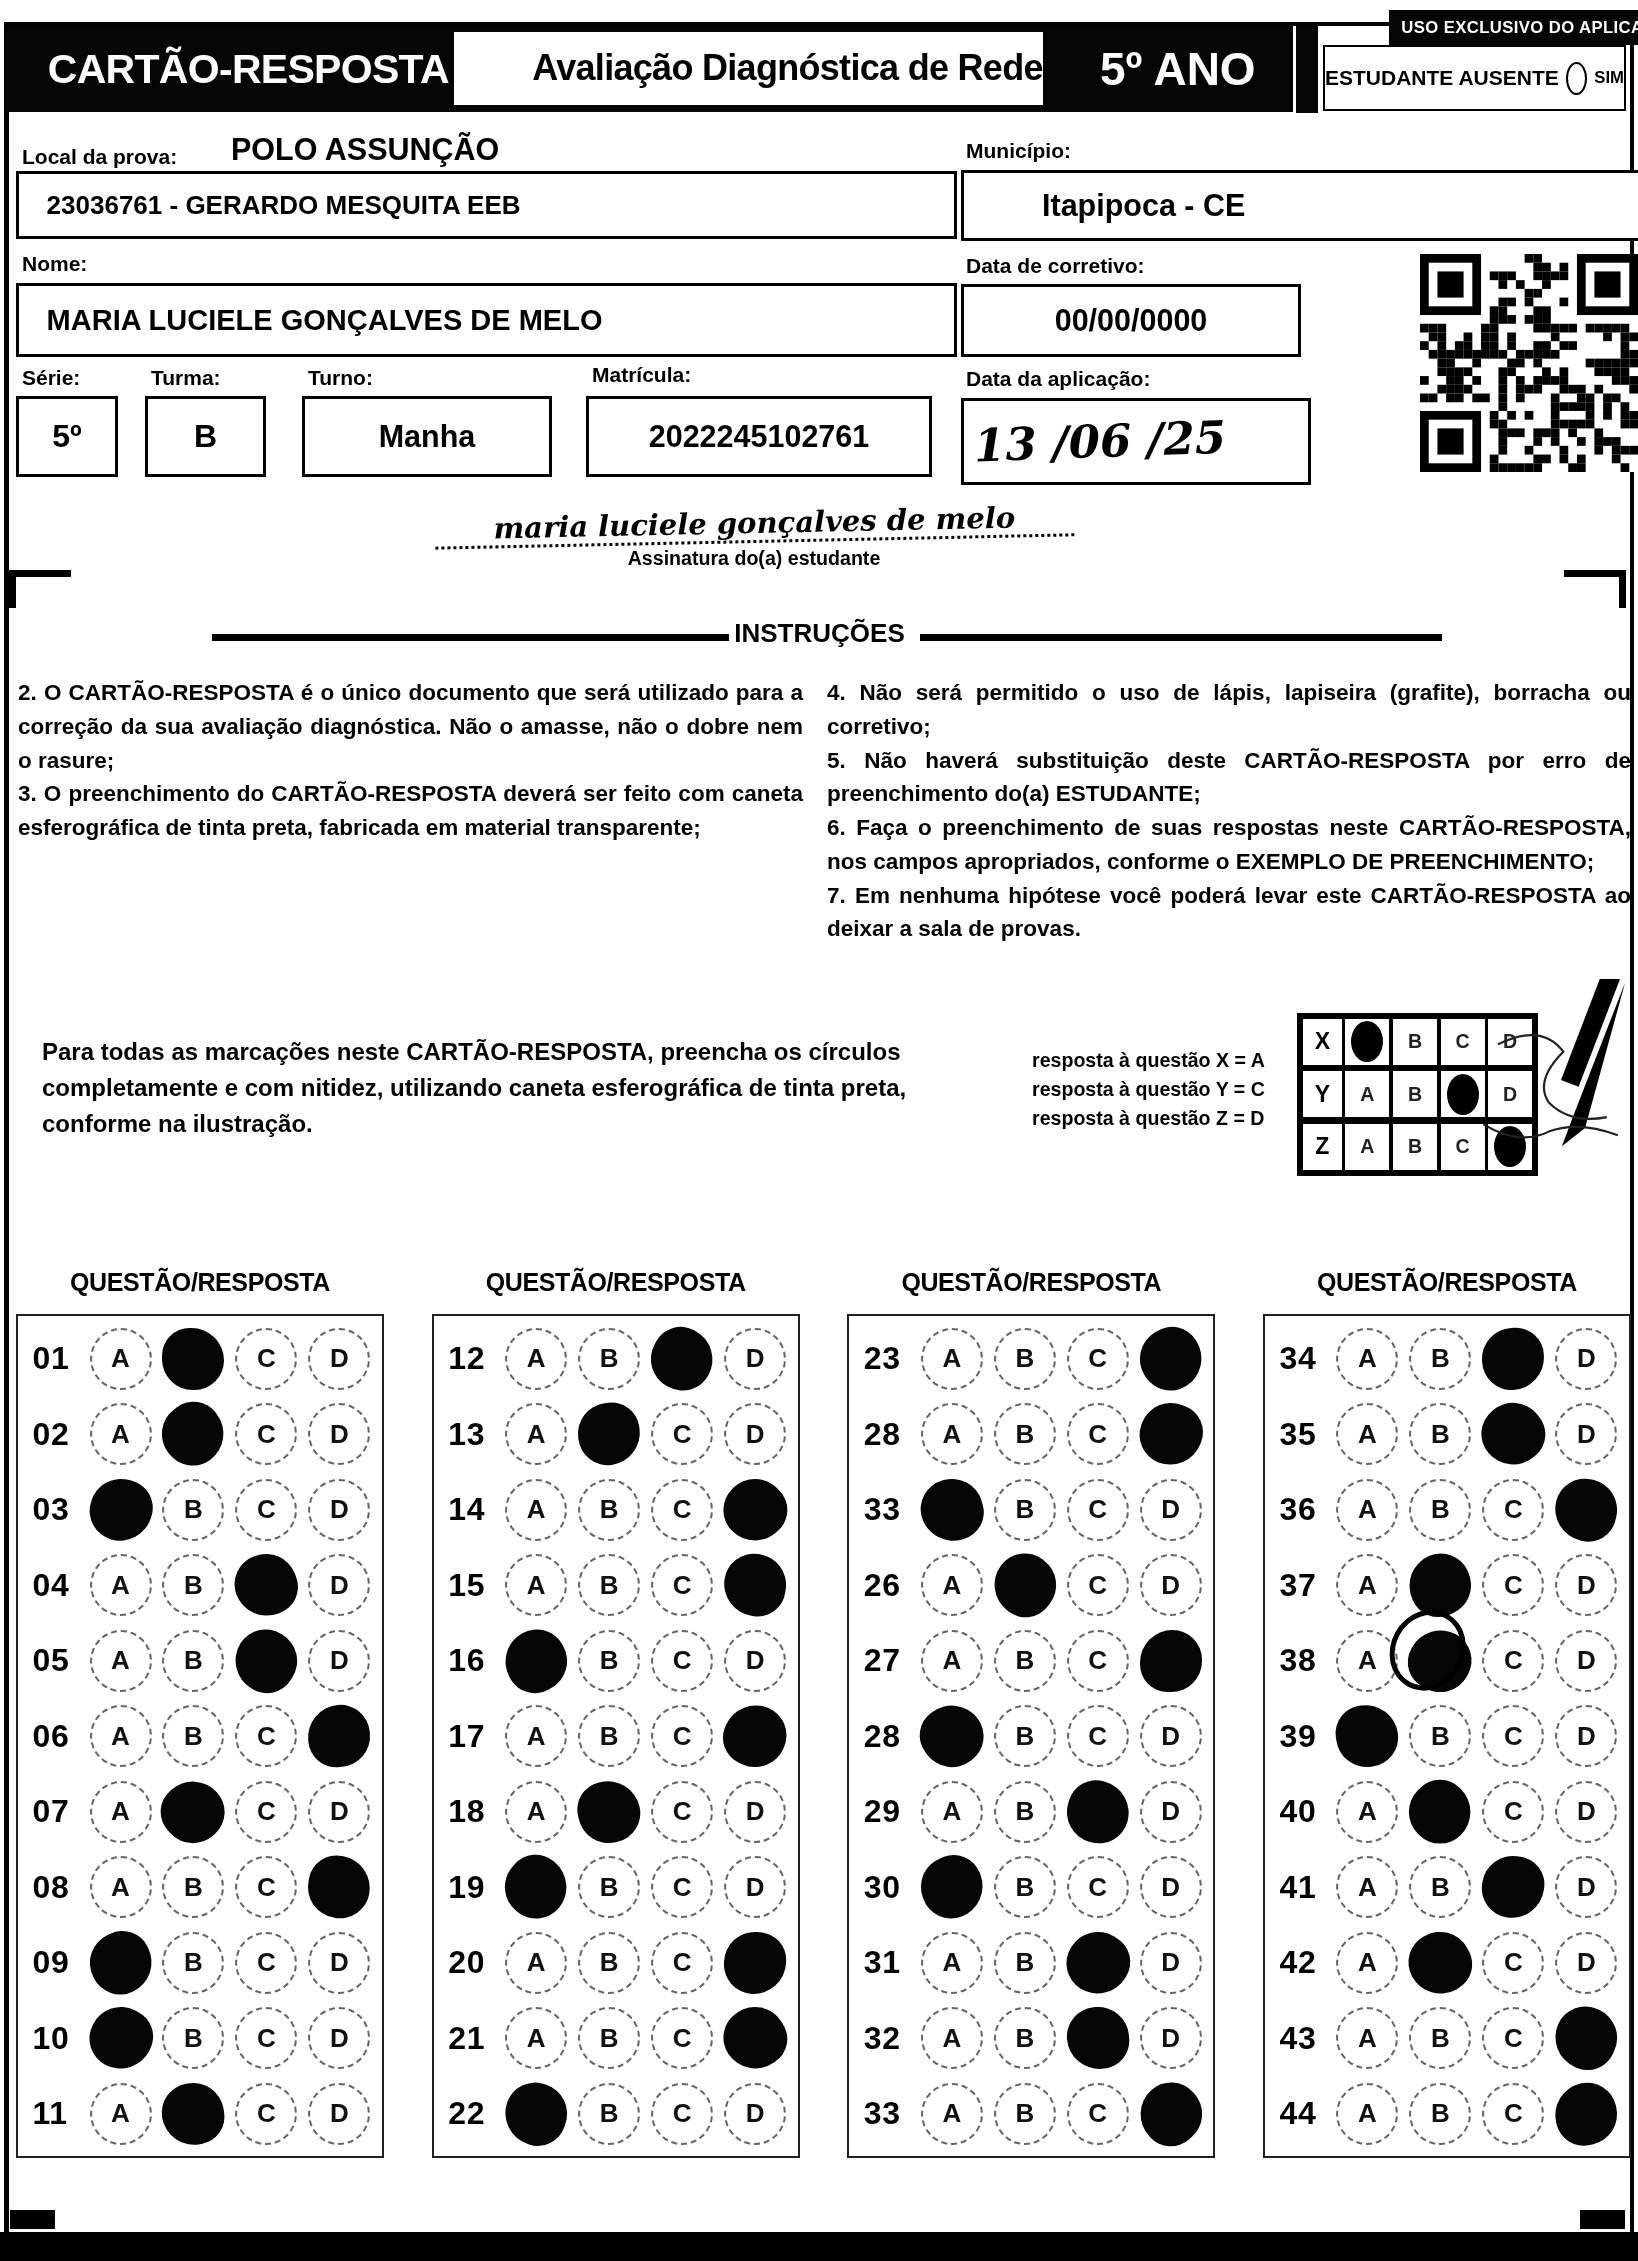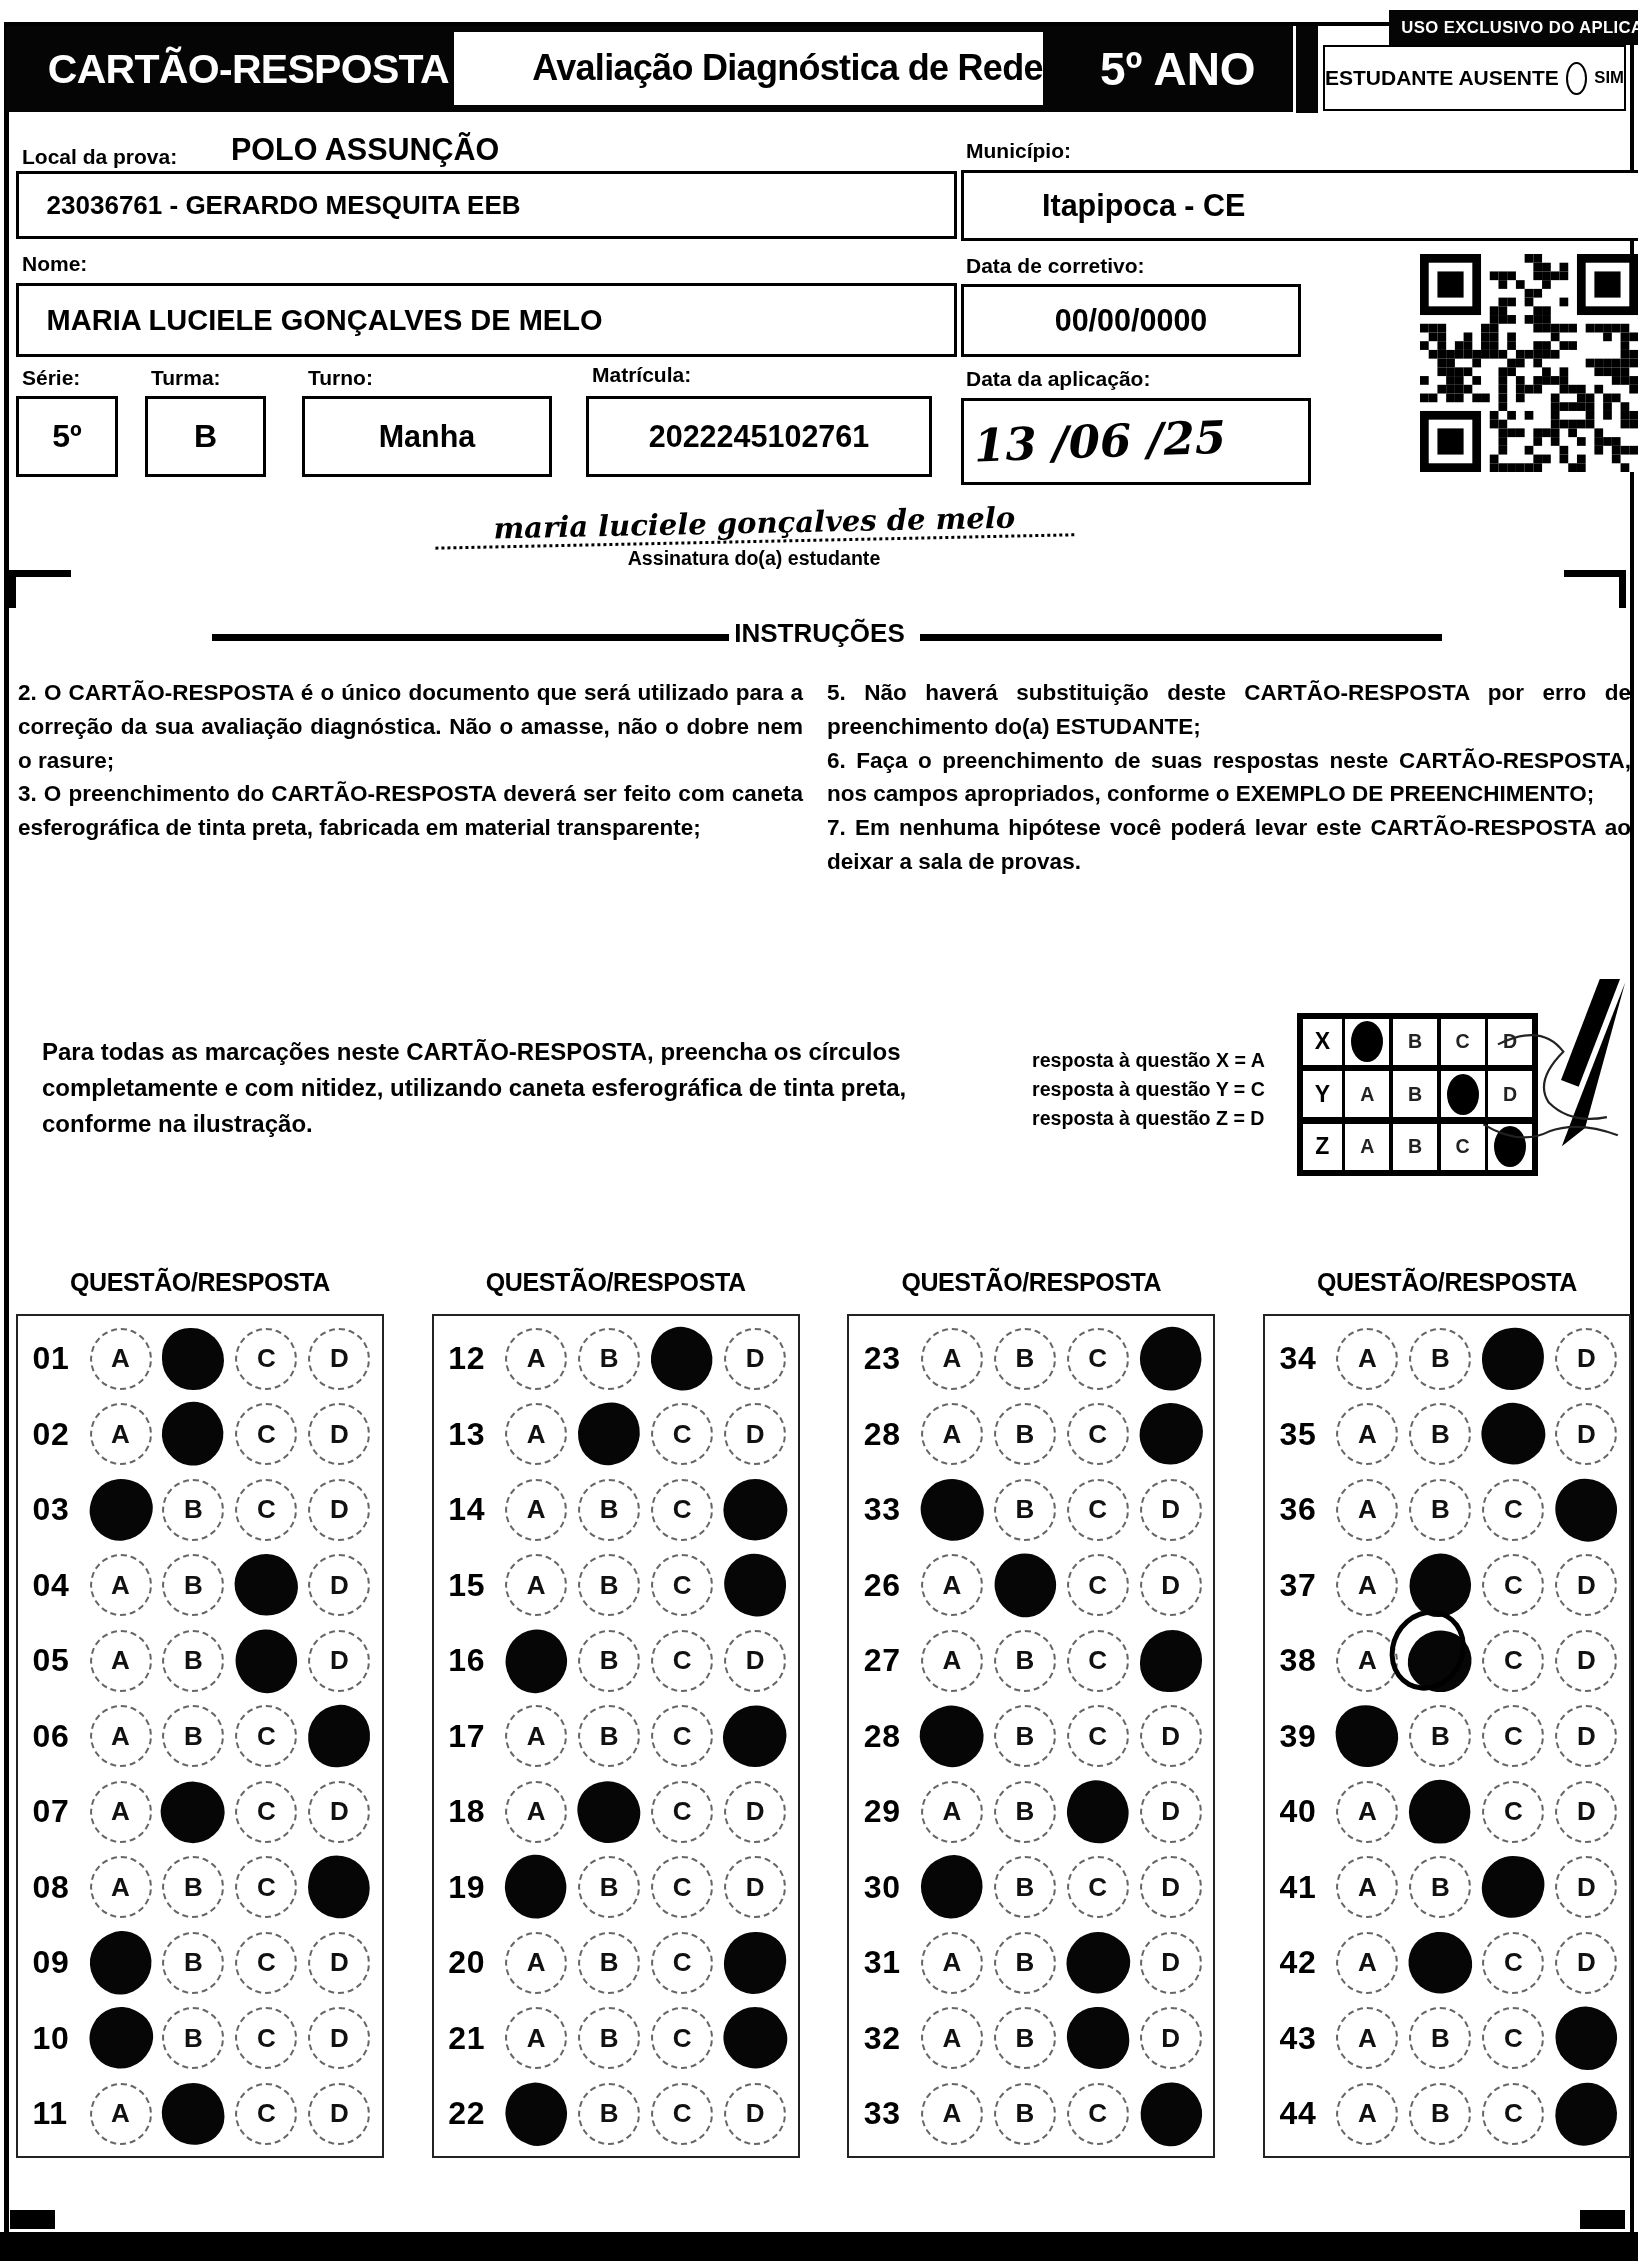--- a/index.html
+++ b/index.html
@@ -385,20 +385,21 @@
 
   <div class="abs inst-rule" style="left:212px;top:634px;width:517px;"></div>
   <span class="abs inst-title">INSTRUÇÕES</span>
   <div class="abs inst-rule" style="left:920px;top:634px;width:522px;"></div>
 
   <div class="abs inst-col" id="inst-left" style="left:18px;top:676px;width:785px;">
       <p class="inst-item">2. O CARTÃO-RESPOSTA é o único documento que será utilizado para a correção da sua avaliação diagnóstica. Não o amasse, não o dobre nem o rasure;</p>
       <p class="inst-item">3. O preenchimento do CARTÃO-RESPOSTA deverá ser feito com caneta esferográfica de tinta preta, fabricada em material transparente;</p>
     </div>
   <div class="abs inst-col" id="inst-right" style="left:827px;top:676px;width:804px;">
+      <p class="inst-item">4. Não será permitido o uso de lápis, lapiseira (grafite), borracha ou corretivo;</p>
       <p class="inst-item">5. Não haverá substituição deste CARTÃO-RESPOSTA por erro de preenchimento do(a) ESTUDANTE;</p>
       <p class="inst-item">6. Faça o preenchimento de suas respostas neste CARTÃO-RESPOSTA, nos campos apropriados, conforme o EXEMPLO DE PREENCHIMENTO;</p>
       <p class="inst-item">7. Em nenhuma hipótese você poderá levar este CARTÃO-RESPOSTA ao deixar a sala de provas.</p>
     </div>
 
   <div class="abs note">Para todas as marcações neste CARTÃO-RESPOSTA, preencha os círculos completamente e com nitidez, utilizando caneta esferográfica de tinta preta, conforme na ilustração.</div>
   <div class="abs legend" id="example-legend">
       <p class="legend-line">resposta à questão X = A</p>
       <p class="legend-line">resposta à questão Y = C</p>
       <p class="legend-line">resposta à questão Z = D</p>

